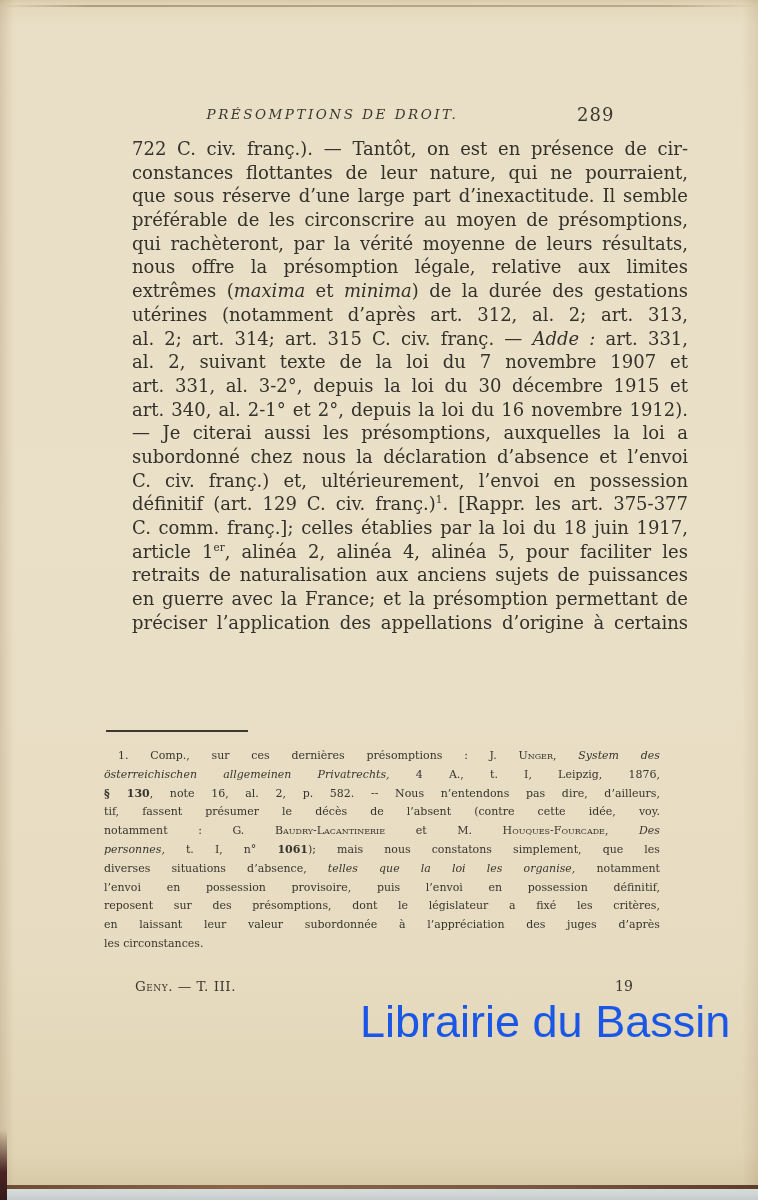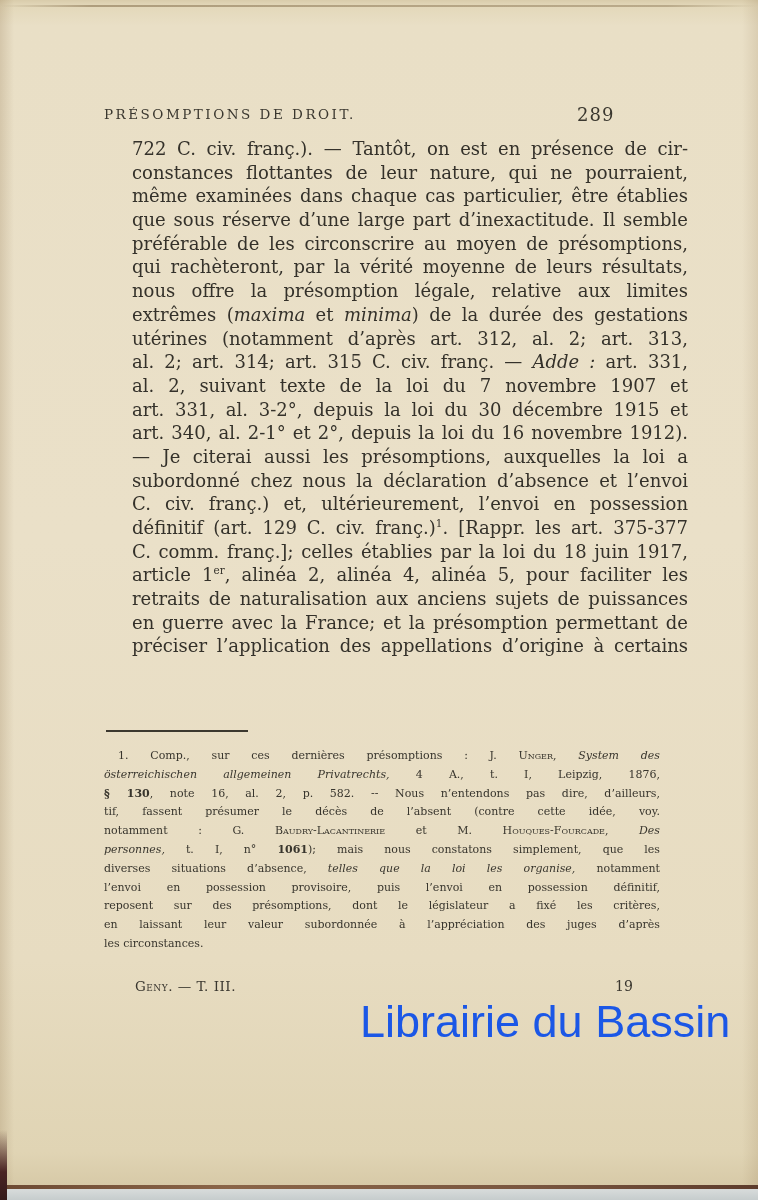--- a/index.html
+++ b/index.html
@@ -15,23 +15,23 @@
     background:linear-gradient(90deg, rgba(110,85,50,.0), rgba(110,85,50,.45) 12%, rgba(110,85,50,.35) 88%, rgba(110,85,50,.0));}
   .page-bottom-edge{position:absolute;left:0;top:1185px;width:100%;height:4px;
     background:linear-gradient(90deg,#6d4a33,#8a6548 30%,#7a5740 70%,#5d3c2c);}
   .under-page{position:absolute;left:0;top:1189px;width:100%;height:11px;
     background:linear-gradient(180deg,#d8dcdb,#c6cccd);}
   .corner-dark{position:absolute;left:0;top:1130px;width:7px;height:70px;
     background:linear-gradient(180deg, rgba(70,35,30,0), #4a2423 60%, #351a1a);}
 
   .running-head{position:absolute;left:104px;top:106px;width:556px;height:22px;
     color:#3a372f;}
-  .running-title{position:absolute;left:0;right:110px;text-align:left;
+  .running-title{position:absolute;left:11px;right:110px;text-align:center;
     font-size:14.5px;letter-spacing:2.5px;font-variant:small-caps;
-    text-transform:lowercase;}
+    text-transform:lowercase;font-style:italic;}
   
   .running-title.caps{text-transform:none;font-variant:normal;font-size:13.5px;}
   .folio{position:absolute;left:473px;top:-2px;font-size:18px;letter-spacing:1px;}
 
   .body-block{position:absolute;left:104px;top:137px;width:556px;color:#34312a;margin-left:28px;}
   .body-block .line{
     font-size:18px;line-height:23.7px;
     text-align:justify;text-align-last:justify;
     white-space:normal;overflow:hidden;height:23.7px;
   }
@@ -69,21 +69,20 @@
   <div class="page-top-edge"></div>
 
   <div class="running-head">
     <div class="running-title caps">PRÉSOMPTIONS DE DROIT.</div>
     <div class="folio">289</div>
   </div>
 
   <div class="body-block">
       <div class="line"><span>722 C. civ. franç.). — Tantôt, on est en présence de cir-</span></div>
       <div class="line"><span>constances flottantes de leur nature, qui ne pourraient,</span></div>
-      <div class="line"><span>même examinées dans chaque cas particulier, être établies</span></div>
       <div class="line"><span>que sous réserve d’une large part d’inexactitude. Il semble</span></div>
       <div class="line"><span>préférable de les circonscrire au moyen de présomptions,</span></div>
       <div class="line"><span>qui rachèteront, par la vérité moyenne de leurs résultats,</span></div>
       <div class="line"><span>nous offre la présomption légale, relative aux limites</span></div>
       <div class="line"><span>extrêmes (</span><span class="s-i">maxima</span><span> et </span><span class="s-i">minima</span><span>) de la durée des gestations</span></div>
       <div class="line"><span>utérines (notamment d’après art. 312, al. 2; art. 313,</span></div>
       <div class="line"><span>al. 2; art. 314; art. 315 C. civ. franç. — </span><span class="s-i">Adde :</span><span> art. 331,</span></div>
       <div class="line"><span>al. 2, suivant texte de la loi du 7 novembre 1907 et</span></div>
       <div class="line"><span>art. 331, al. 3-2°, depuis la loi du 30 décembre 1915 et</span></div>
       <div class="line"><span>art. 340, al. 2-1° et 2°, depuis la loi du 16 novembre 1912).</span></div>

